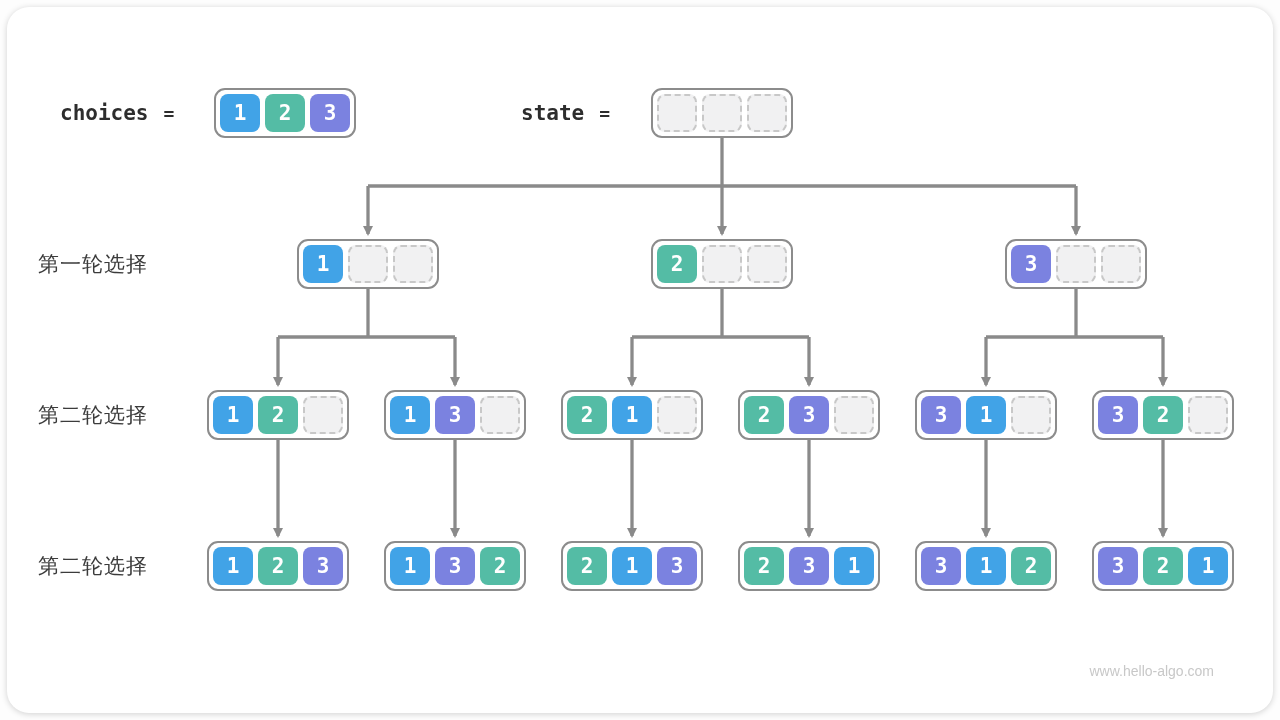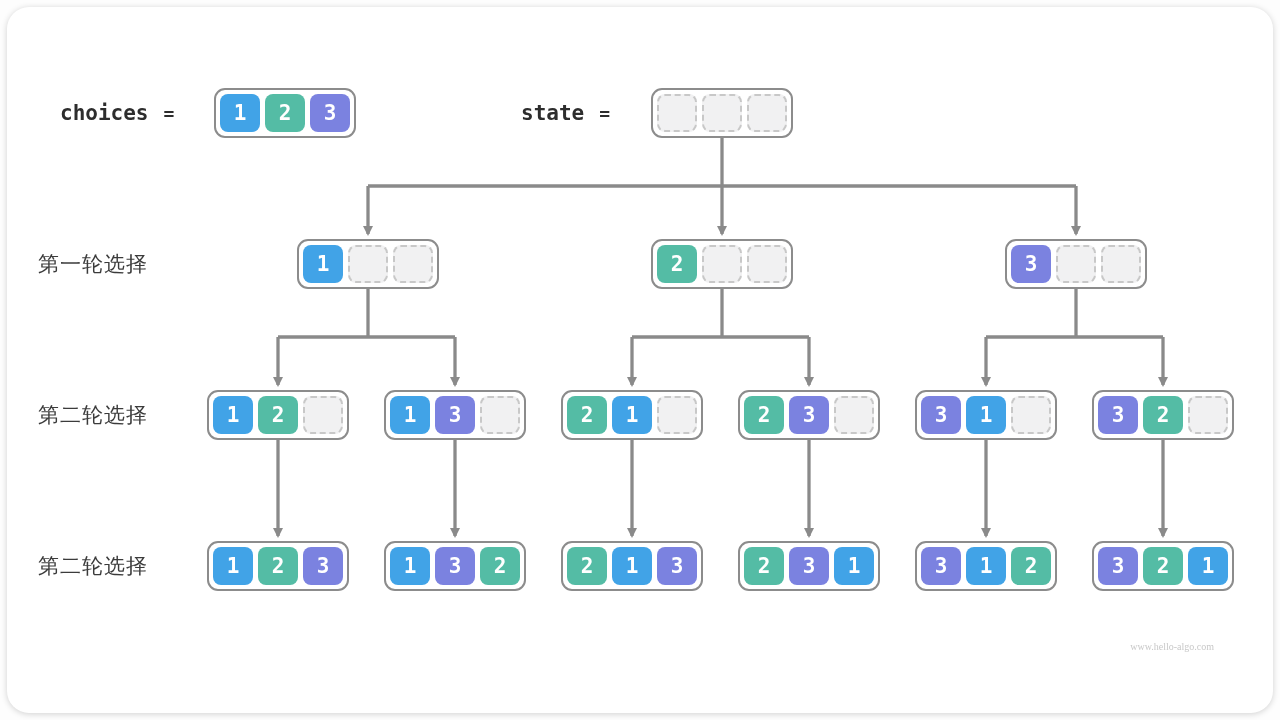--- a/index.html
+++ b/index.html
@@ -52,23 +52,23 @@
     background:var(--empty-fill,#f1f1f2);
     border:2px dashed var(--empty-border,#c8c8c8);
   }
   .row-label{
     position:absolute;height:50px;left:38px;
     display:flex;align-items:center;
     font-size:21px;font-weight:500;letter-spacing:1px;
     color:var(--label-text,#3b3b3b);
   }
   #watermark{
-    position:absolute;right:66px;bottom:40px;
-    font-family:Liberation Serif, serif;
-    font-size:10px;color:var(--watermark-text,#c8c8c8);
+    position:absolute;right:66px;bottom:13px;
+    font-family:Liberation Sans, sans-serif;
+    font-size:14px;color:var(--watermark-text,#c8c8c8);
   }
 </style>
 </head>
 <body>
 
 <div id="card"></div>
 
 <div id="stage">
   <svg id="connectors" viewBox="0 0 1280 720">
       <defs>

